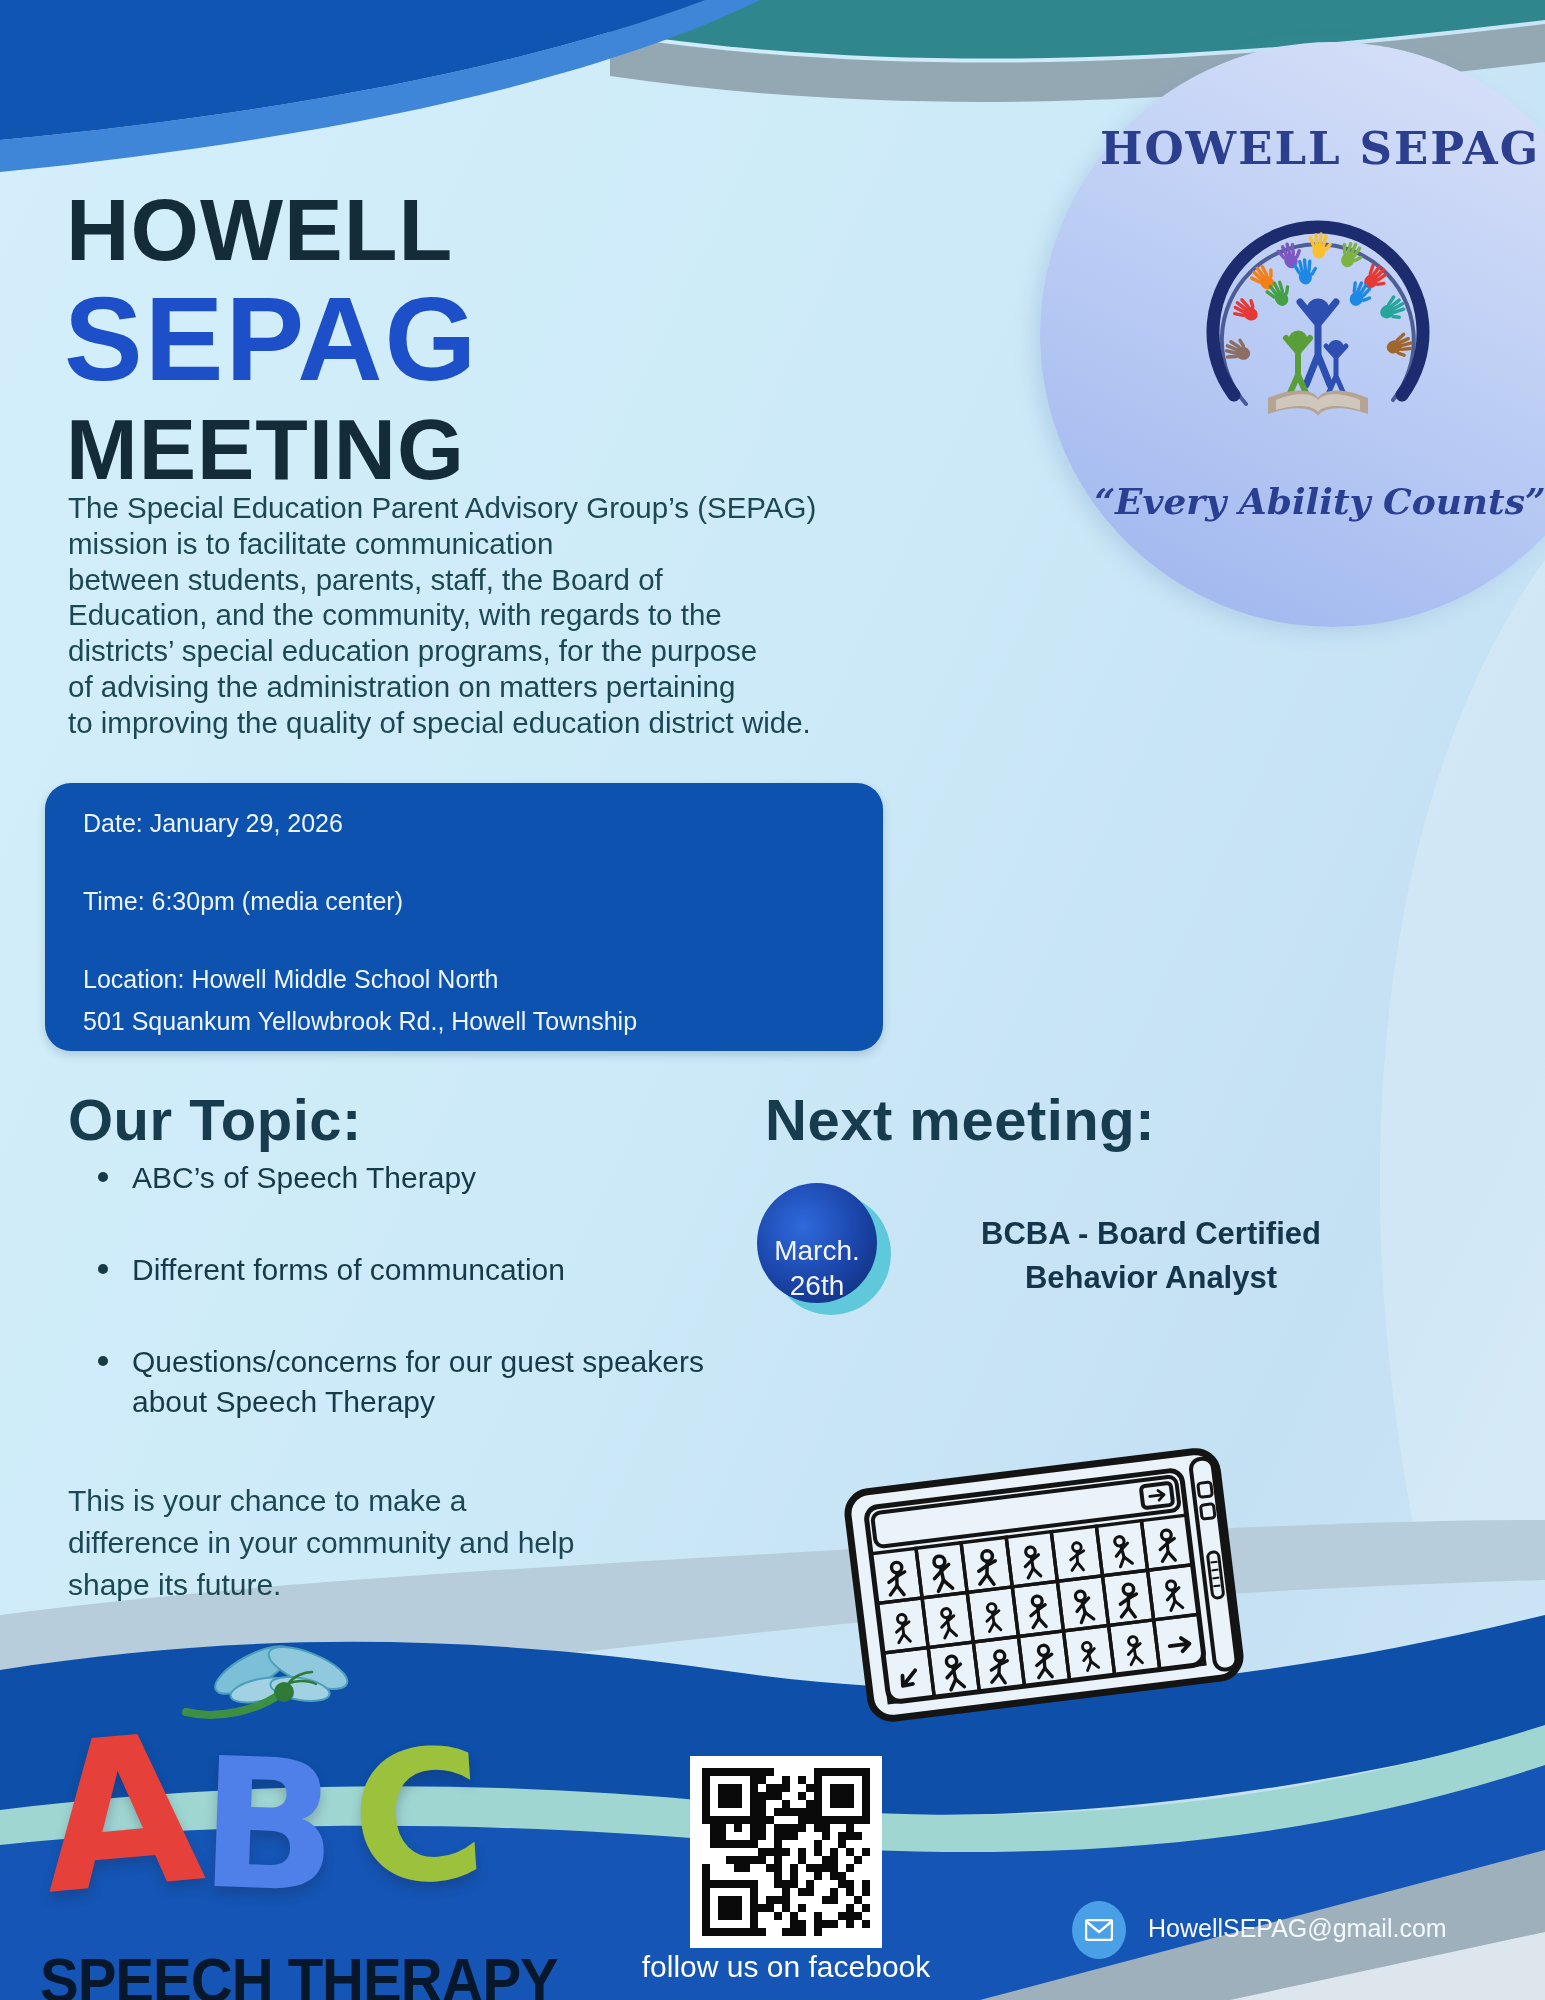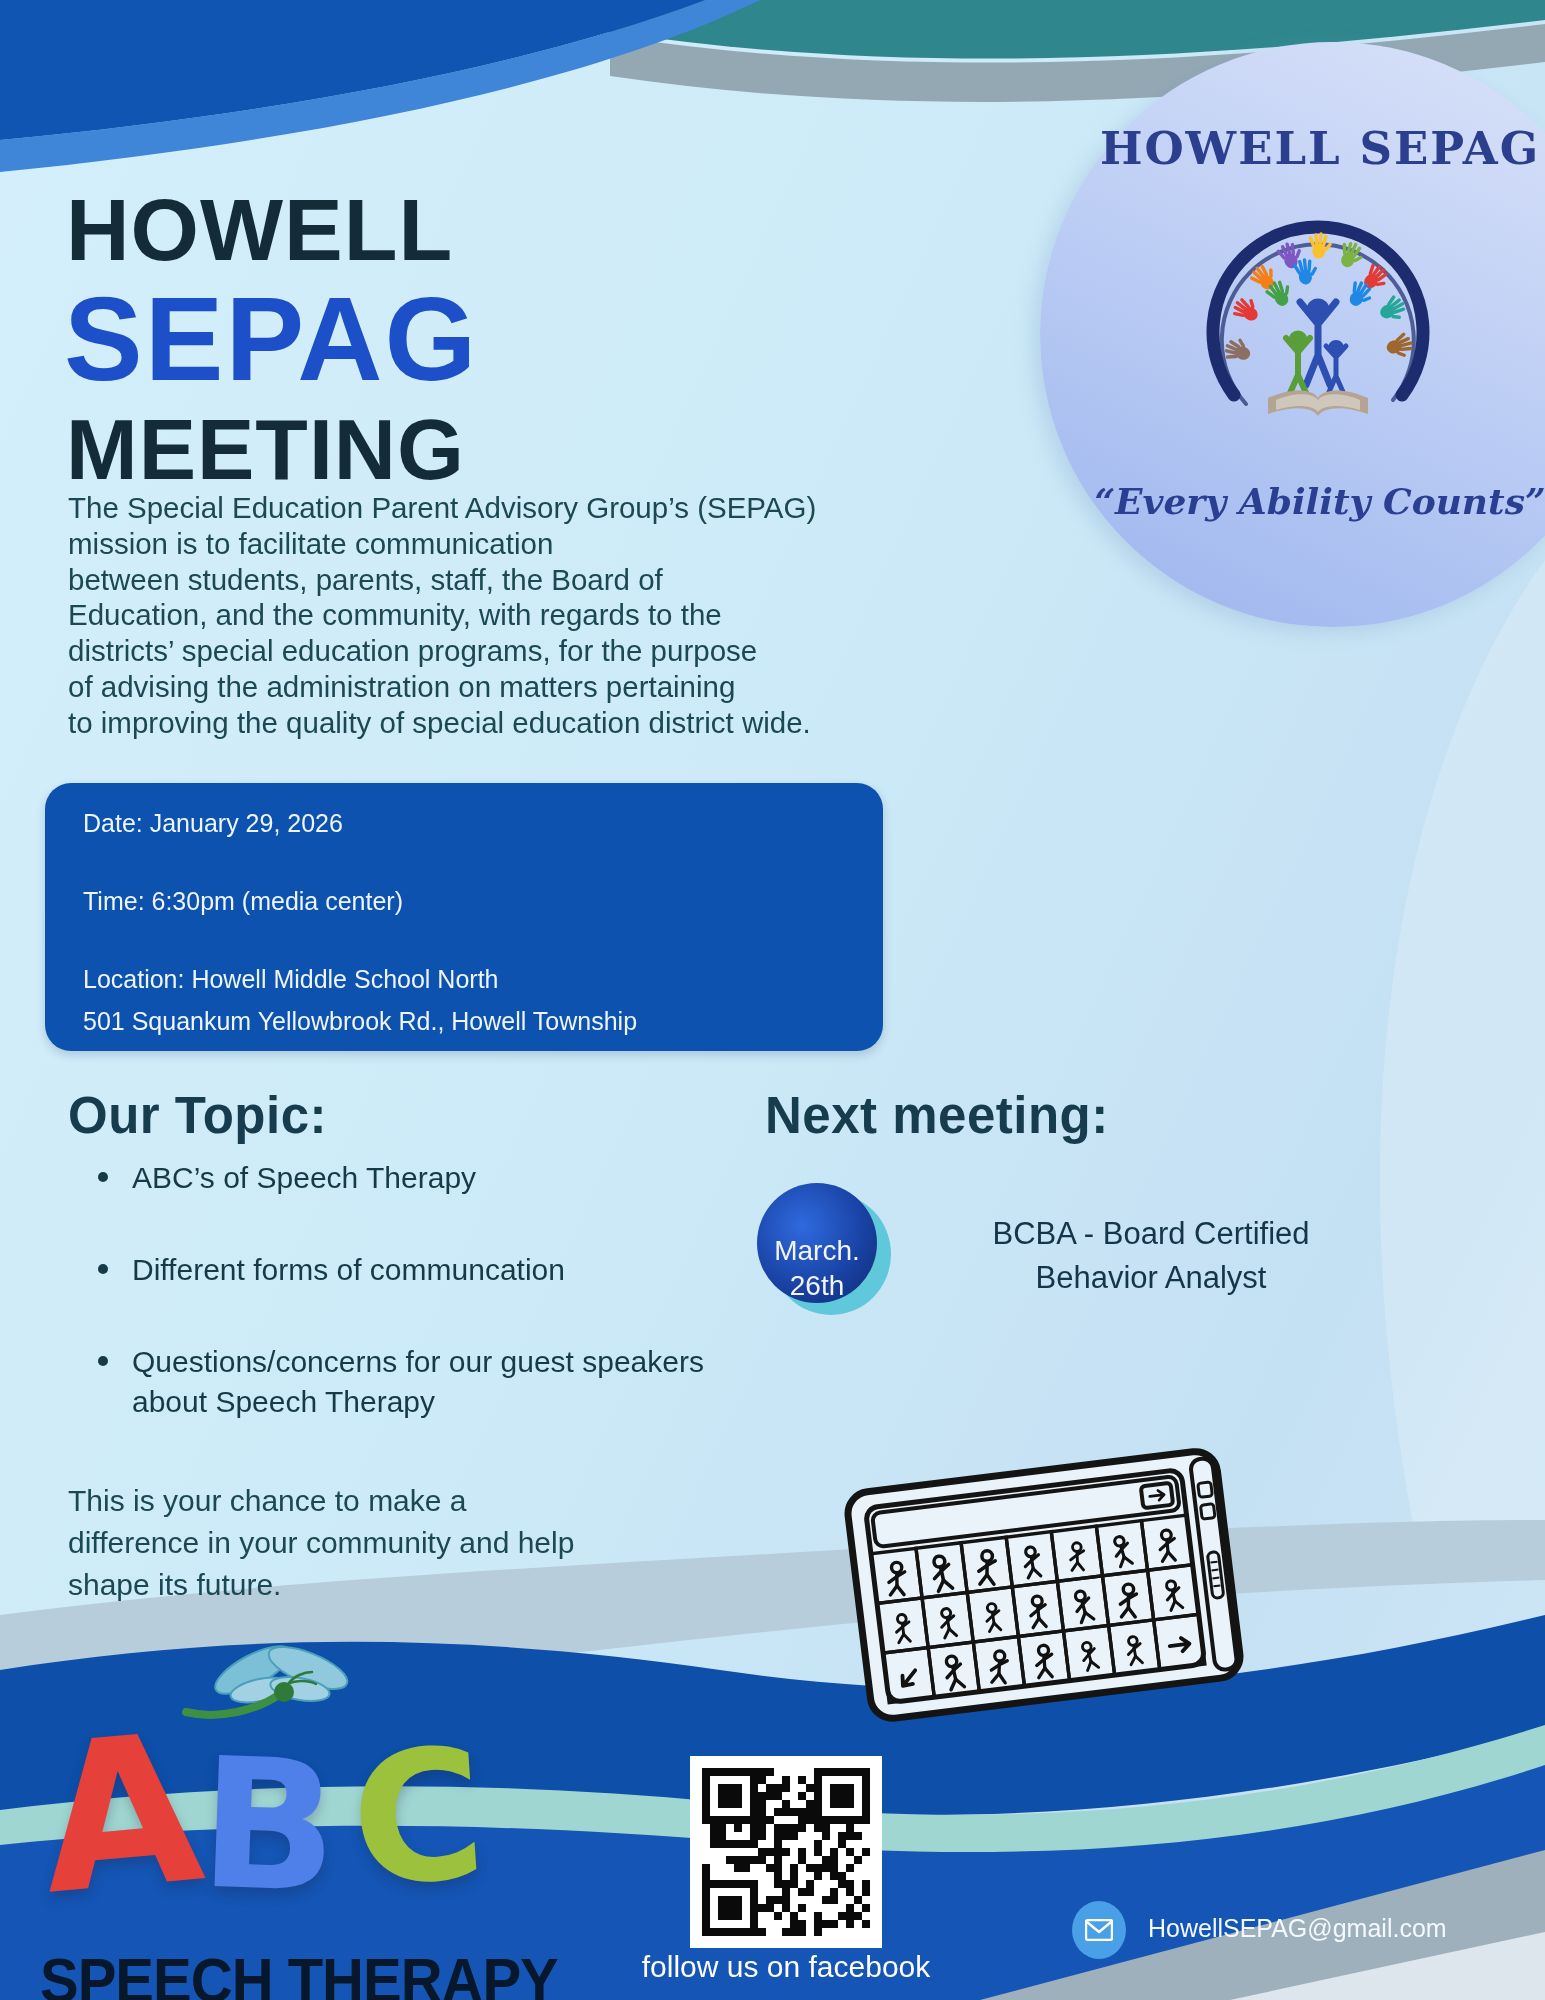--- a/index.html
+++ b/index.html
@@ -15,36 +15,36 @@
   .t3{left:66px;top:406px;font-size:86px;font-weight:800;letter-spacing:1px;color:#132c38;line-height:1;}
   .mission{left:68px;top:490px;width:790px;font-size:29.5px;line-height:35.8px;color:#1c4854;white-space:pre-line;}
 
   
   .info-box{left:45px;top:783px;width:838px;height:268px;border-radius:26px;background:#0c52ae;
             box-shadow:0 4px 10px rgba(10,40,90,.18);}
   .info-box .line{position:absolute;left:38px;color:#eef5fc;font-size:25px;}
   .ib-date{top:26px;} .ib-time{top:104px;} .ib-loc1{top:182px;} .ib-loc2{top:224px;}
 
   
-  .section-h{font-size:51px;font-weight:600;color:#173c4d;letter-spacing:.5px;}
+  .section-h{font-size:58px;font-weight:600;color:#173c4d;letter-spacing:.5px;}
   .topics-h{left:68px;top:1086px;}
   .next-h{left:765px;top:1086px;}
   .topic{position:absolute;left:98px;display:flex;gap:24px;align-items:flex-start;
          font-size:30px;color:#163a47;line-height:40px;white-space:pre-line;}
   .topic .dot{width:10px;height:10px;border-radius:50%;background:#163a47;margin-top:14px;flex:0 0 auto;}
   .tp1{top:1158px;} .tp2{top:1250px;} .tp3{top:1342px;}
 
   .badge-wrap{left:757px;top:1183px;width:134px;height:134px;}
   .badge-teal{position:absolute;left:14px;top:10px;width:120px;height:122px;border-radius:50%;background:#5fc8da;}
   .badge-navy{position:absolute;left:0;top:0;width:120px;height:120px;border-radius:50%;
       background:radial-gradient(circle at 38% 36%,#2f6ade 0%,#1a43a6 55%,#0c2a6e 100%);
       display:flex;flex-direction:column;align-items:center;justify-content:flex-end;
       color:#f2f6fc;font-size:28px;line-height:35px;}
   .bcba{left:958px;top:1212px;width:386px;text-align:center;font-size:31px;line-height:44px;
-        color:#15364a;white-space:pre-line;}
+        color:#15364a;white-space:pre-line;font-weight:bold;}
   .closing{left:68px;top:1480px;font-size:30px;line-height:42px;color:#1c4854;white-space:pre-line;}
 
   
   .logo-circle{left:1040px;top:42px;width:585px;height:585px;border-radius:50%;
        background:linear-gradient(205deg,#d8e1f8 5%,#b9cbf4 55%,#9cb4ee 100%);
        box-shadow:-8px 6px 18px rgba(120,150,200,.25);}
   .logo-name{position:absolute;left:0;top:80px;width:560px;text-align:center;
        font-family:"DejaVu Serif",serif;font-weight:bold;font-size:45px;letter-spacing:2px;color:#2c3f8e;}
   .logo-tagline{position:absolute;left:0;top:438px;width:560px;text-align:center;
        font-family:"DejaVu Serif",serif;font-style:italic;font-weight:bold;font-size:36px;color:#2b3f92;}

